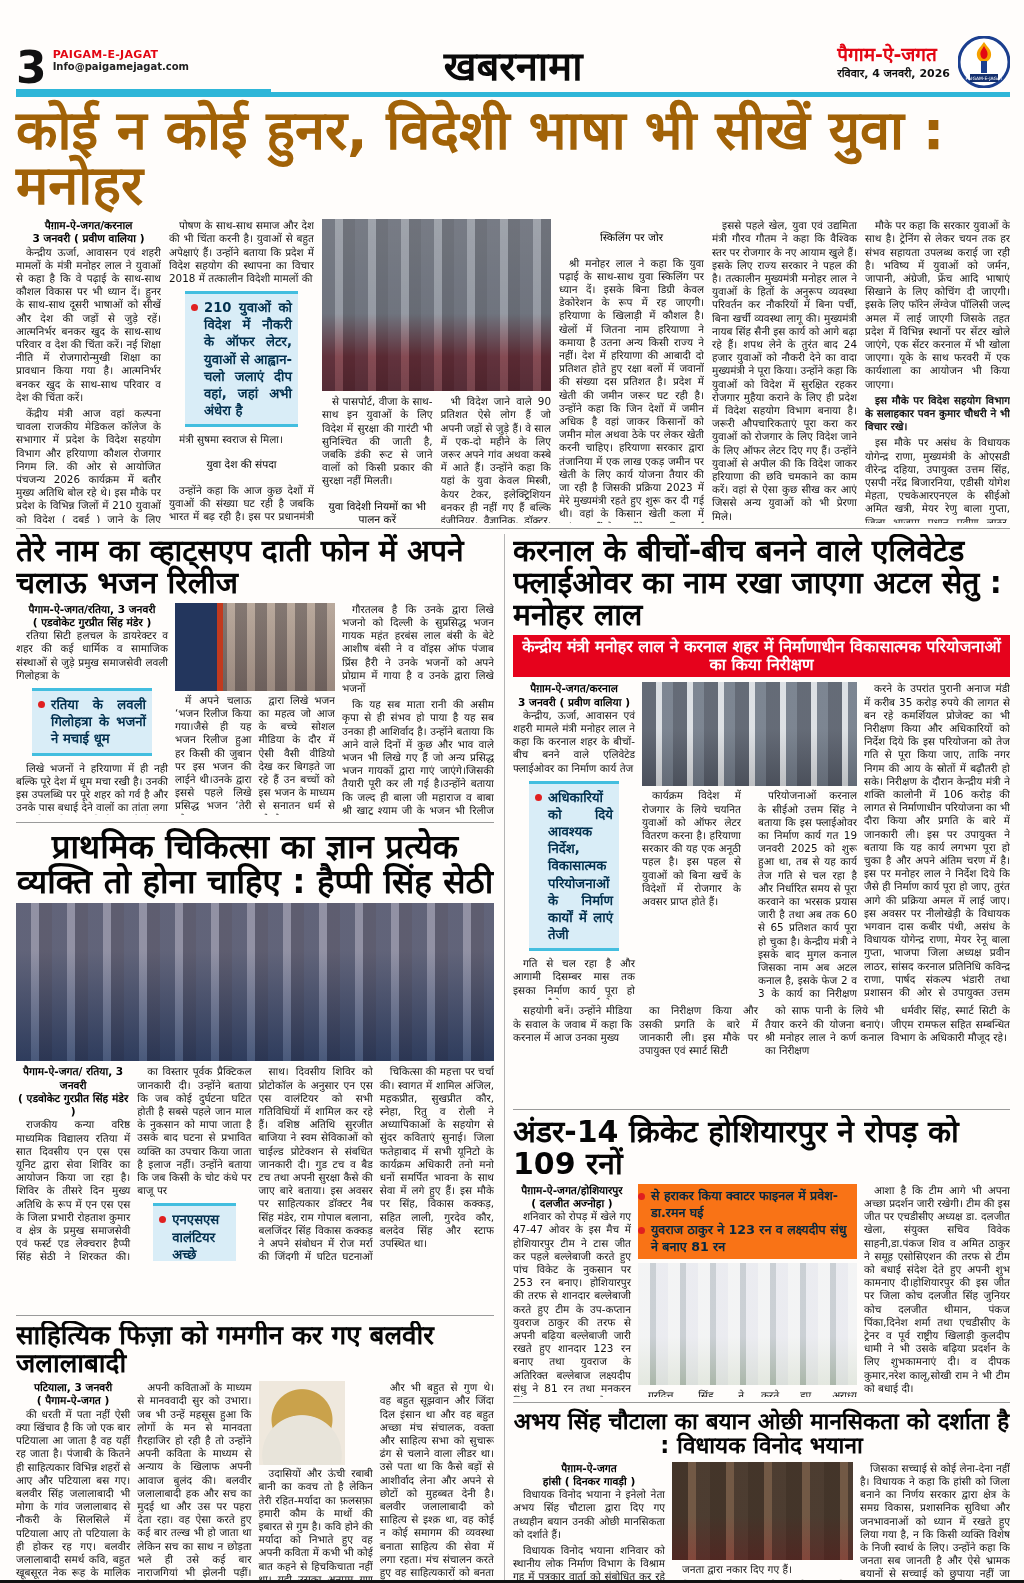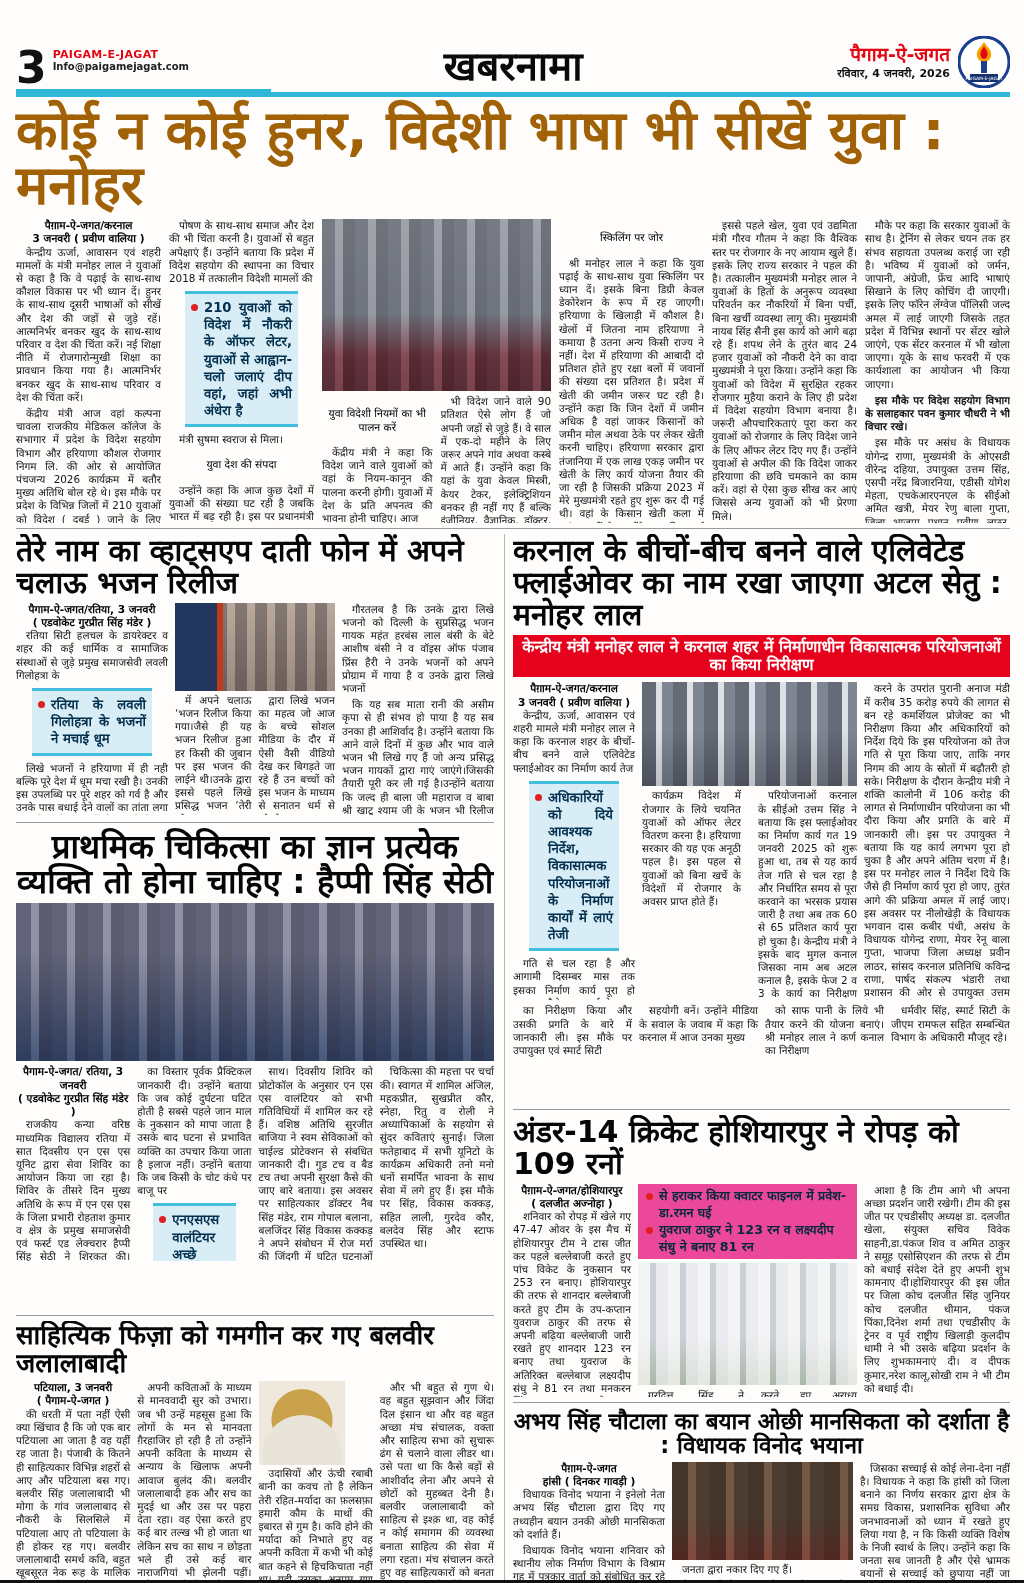--- a/index.html
+++ b/index.html
@@ -6,21 +6,21 @@
   .sheet{width:1024px;height:1583px;margin:0 auto;background:#fffdfb;box-sizing:border-box;
          padding:10px 14px 6px 16px;overflow:hidden;position:relative;border-bottom:3px solid #111;}
   
   .mast{display:flex;justify-content:space-between;align-items:flex-end;height:78px;}
   .mast-left{display:flex;align-items:flex-start;gap:6px;}
   .pageno{font-size:44px;font-weight:bold;line-height:.9;color:#111;}
   .brand-en{color:#e30613;font-weight:bold;font-size:11px;letter-spacing:.3px;}
   .email{font-size:10px;color:#222;font-weight:bold;}
   .mast-center{font-size:40px;font-weight:900;color:#0a0a0a;line-height:1;padding-bottom:2px;}
   .mast-right{display:flex;align-items:center;gap:8px;}
-  .mast-right .txt{text-align:right;}
+  .mast-right .txt{}
   .brand-hi{color:#e30613;font-weight:900;font-size:19px;line-height:1.1;}
   .dateline{font-size:11px;font-weight:bold;color:#111;}
   .cyan-rule{height:5px;background:#2fb6d8;margin:4px 0 6px;position:relative;}
   .cyan-rule:before{content:"";position:absolute;left:0;top:-3px;width:255px;height:3px;background:#2fb6d8;}
   
   .bt{font-size:10.4px;line-height:1.27;text-align:justify;color:#141414;}
   .bt p{margin:0 0 3px;text-indent:10px;}
   .by{font-weight:bold;text-align:center;font-size:10.6px;line-height:1.25;color:#000;}
   .sh{font-weight:normal;text-align:center;font-size:10.6px;margin:12px 0;color:#000;}
   .bold{font-weight:bold;}
@@ -69,21 +69,21 @@
   .fly-cols{display:flex;gap:17px;overflow:hidden;flex:1;}
   .fly-cols .c{flex:1;}
   .fly-c3{width:146px;flex:none;}
   .fly-bot{display:flex;gap:7px;height:86px;overflow:hidden;margin-top:4px;}
   .fly-bot .c{flex:1;}
   
   .cri{height:282px;overflow:hidden;}
   .cri-row{display:flex;gap:7px;height:222px;overflow:hidden;}
   .cri-c1{width:118px;flex:none;}
   .cri-mid{flex:1.8;display:flex;flex-direction:column;gap:4px;}
-  .bbox{background:#ec4899;padding:3px 8px 4px;font-weight:bold;font-size:12.6px;color:#05283f;line-height:1.35;}
+  .bbox{background:#f97316;padding:3px 0 4px;font-weight:bold;font-size:12.6px;color:#05283f;line-height:1.35;}
   .bbox div{position:relative;padding-left:13px;}
   .bbox .dot{top:6px;left:0;}
   .ph-cri{height:122px;flex:none;background:
      repeating-linear-gradient(90deg,rgba(245,245,245,.85) 0 12px,rgba(190,195,200,.7) 12px 18px,rgba(235,235,240,.85) 18px 30px),
      linear-gradient(180deg,#e9eef2 0 60%,#7d9a62 100%);}
   .cri-cols{display:flex;gap:7px;overflow:hidden;flex:1;}
   .cri-cols .c{flex:1;}
   .cri-c4{width:146px;flex:none;}
   
   .cha{height:244px;overflow:hidden;}
@@ -163,20 +163,21 @@
           <span>210 युवाओं को विदेश में नौकरी के ऑफर लेटर, युवाओं से आह्वान-चलो जलाएं दीप वहां, जहां अभी अंधेरा है</span>
         </div>
         <p>मंत्री सुषमा स्वराज से मिला।</p>
         <div class="sh">युवा देश की संपदा</div>
         <p>उन्होंने कहा कि आज कुछ देशों में युवाओं की संख्या घट रही है जबकि भारत में बढ़ रही है। इस पर प्रधानमंत्री नरेंद्र मोदी ने कहा-बढ़ती युवा आबादी हमारी संपदा है। केंद्रीय मंत्री ने बताया कि पहले चरण में 225 युवाओं का इजराइल के लिए चयन हुआ। इनमें से 180 वहां गए। अभी वहां से 10 हजार लोगों की मांग और आई है। दूसरे चरण में अब 210 युवाओं का चयन हुआ है। युवाओं के सामने सपना 60 से 80 हजार रुपये के वेतन का नहीं है बल्कि सपना विदेश जाने का होता है। सरकार की ओर</p>
       </div>
       <div class="a1-mid">
         <div class="photo ph-skills"></div>
         <div class="mid-cols">
           <div class="c bt">
+            <p>से पासपोर्ट, वीजा के साथ-साथ इन युवाओं के लिए विदेश में सुरक्षा की गारंटी भी सुनिश्चित की जाती है, जबकि डंकी रूट से जाने वालों को किसी प्रकार की सुरक्षा नहीं मिलती।</p>
             <div class="sh">युवा विदेशी नियमों का भी पालन करें</div>
             <p>केंद्रीय मंत्री ने कहा कि विदेश जाने वाले युवाओं को वहां के नियम-कानून की पालना करनी होगी। युवाओं में देश के प्रति अपनत्व की भावना होनी चाहिए। आज</p>
           </div>
           <div class="c bt">
             <p>भी विदेश जाने वाले 90 प्रतिशत ऐसे लोग हैं जो अपनी जड़ों से जुड़े हैं। वे साल में एक-दो महीने के लिए जरूर अपने गांव अथवा कस्बे में आते हैं। उन्होंने कहा कि यहां के युवा केवल मिस्त्री, केयर टेकर, इलेक्ट्रिशियन बनकर ही नहीं गए हैं बल्कि इंजीनियर, वैज्ञानिक, डॉक्टर, सॉफ्टवेयर इंजीनियर के रूप में भी काम कर रहे हैं। 2014 के बाद से भारत तेज गति से आगे बढ़ रहा है।</p>
           </div>
         </div>
       </div>
       <div class="c bt">
         <div class="sh">स्किलिंग पर जोर</div>
@@ -310,24 +311,24 @@
                 <p>परियोजनाओं करनाल के सीईओ उत्तम सिंह ने बताया कि इस फ्लाईओवर का निर्माण कार्य गत 19 जनवरी 2025 को शुरू हुआ था, तब से यह कार्य तेज गति से चल रहा है और निर्धारित समय से पूरा करवाने का भरसक प्रयास जारी है तथा अब तक 60 से 65 प्रतिशत कार्य पूरा हो चुका है। केन्द्रीय मंत्री ने इसके बाद मुगल कनाल जिसका नाम अब अटल कनाल है, इसके फेज 2 व 3 के कार्य का निरीक्षण किया और अधिकारियों को निर्देश दिये कि शहर की सुंदरता व नगर निगम के स्रोतों को बढ़ाने की दिशा में कार्य योजना तैयार करें। इसके अलावा फेज 4 के तहत राष्ट्रीय राजमार्ग को पार करने के कर्ण कनाल के आगे के हिस्से</p>
               </div>
             </div>
           </div>
           <div class="fly-c3 bt">
             <p>करने के उपरांत पुरानी अनाज मंडी में करीब 35 करोड़ रुपये की लागत से बन रहे कमर्शियल प्रोजेक्ट का भी निरीक्षण किया और अधिकारियों को निर्देश दिये कि इस परियोजना को तेज गति से पूरा किया जाए, ताकि नगर निगम की आय के स्रोतों में बढ़ौतरी हो सके। निरीक्षण के दौरान केन्द्रीय मंत्री ने शक्ति कालोनी में 106 करोड़ की लागत से निर्माणाधीन परियोजना का भी दौरा किया और प्रगति के बारे में जानकारी ली। इस पर उपायुक्त ने बताया कि यह कार्य लगभग पूरा हो चुका है और अपने अंतिम चरण में है। इस पर मनोहर लाल ने निर्देश दिये कि जैसे ही निर्माण कार्य पूरा हो जाए, तुरंत आगे की प्रक्रिया अमल में लाई जाए। इस अवसर पर नीलोखेड़ी के विधायक भगवान दास कबीर पंथी, असंध के विधायक योगेन्द्र राणा, मेयर रेनू बाला गुप्ता, भाजपा जिला अध्यक्ष प्रवीन लाठर, सांसद करनाल प्रतिनिधि कविन्द्र राणा, पार्षद संकल्प भंडारी तथा प्रशासन की ओर से उपायुक्त उत्तम सिंह, नगर निगम आयुक्त डा0 वैशाली शर्मा, पुलिस अधीक्षक नरेन्द्र बिजारनिया, हरियाणा शहरी विकास प्राधिकरण के अधीक्षक अभियंता</p>
           </div>
         </div>
         <div class="fly-bot">
           <div class="c bt">
+            <p>सहयोगी बनें। उन्होंने मीडिया के सवाल के जवाब में कहा कि करनाल में आज उनका मुख्य</p>
+          </div>
+          <div class="c bt">
             <p>का निरीक्षण किया और उसकी प्रगति के बारे में जानकारी ली। इस मौके पर उपायुक्त एवं स्मार्ट सिटी</p>
-          </div>
-          <div class="c bt">
-            <p>सहयोगी बनें। उन्होंने मीडिया के सवाल के जवाब में कहा कि करनाल में आज उनका मुख्य</p>
           </div>
           <div class="c bt">
             <p>को साफ पानी के लिये भी तैयार करने की योजना बनाएं। श्री मनोहर लाल ने कर्ण कनाल का निरीक्षण</p>
           </div>
           <div class="c bt">
             <p>धर्मवीर सिंह, स्मार्ट सिटी के जीएम रामफल सहित सम्बन्धित विभाग के अधिकारी मौजूद रहे।</p>
           </div>
         </div>
       </section>
 

